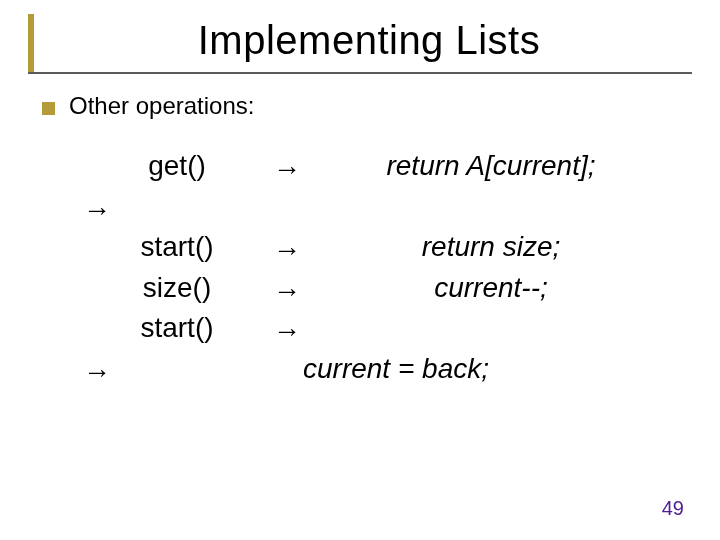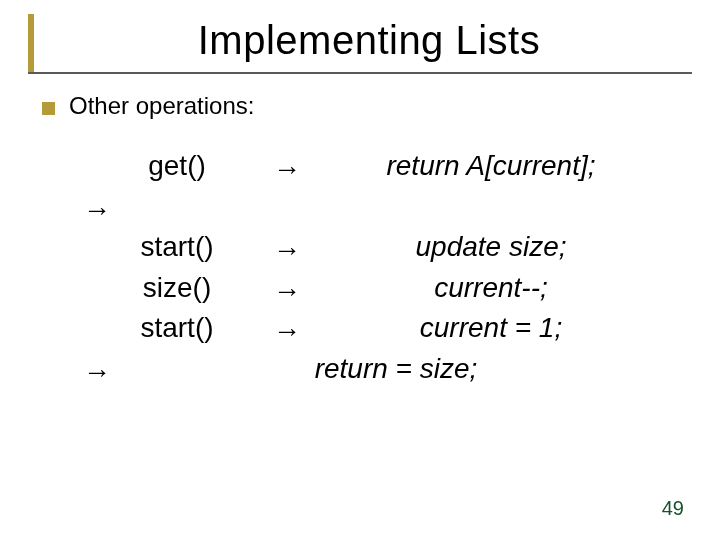--- a/index.html
+++ b/index.html
@@ -89,21 +89,21 @@
   }
   .op-impl {
     flex: 1 1 auto;
     font-style: italic;
   }
   .page-num {
     position: absolute;
     right: 36px;
     bottom: 20px;
     font-size: 20px;
-    color: #14532d;
+    color: #4c1d95;
   }
 </style>
 </head>
 <body>
 
 <div class="slide">
 
   <div class="title-wrap">
     <div class="accent-bar"></div>
     <h1 class="title">Implementing Lists</h1>
@@ -121,33 +121,32 @@
         <div class="op-name">get()</div>
         <div class="op-arrow">→</div>
         <div class="op-impl">return A[current];</div>
       </div>
       <div class="op-row">
         <div class="op-arrow">→</div>
       </div>
       <div class="op-row">
         <div class="op-name">start()</div>
         <div class="op-arrow">→</div>
-        <div class="op-impl"> update size;</div>
+        <div class="op-impl"> return size;</div>
       </div>
       <div class="op-row">
         <div class="op-name">size()</div>
         <div class="op-arrow">→</div>
         <div class="op-impl">current--;</div>
       </div>
       <div class="op-row">
         <div class="op-name">start()</div>
         <div class="op-arrow">→</div>
-        <div class="op-impl">current = 1;</div>
       </div>
       <div class="op-row">
         <div class="op-arrow">→</div>
-        <div class="op-impl">return = size;</div>
+        <div class="op-impl">current = back;</div>
       </div>
     </div>
   </div>
 
   <div class="page-num">49</div>
 </div>
 
 </body></html>

